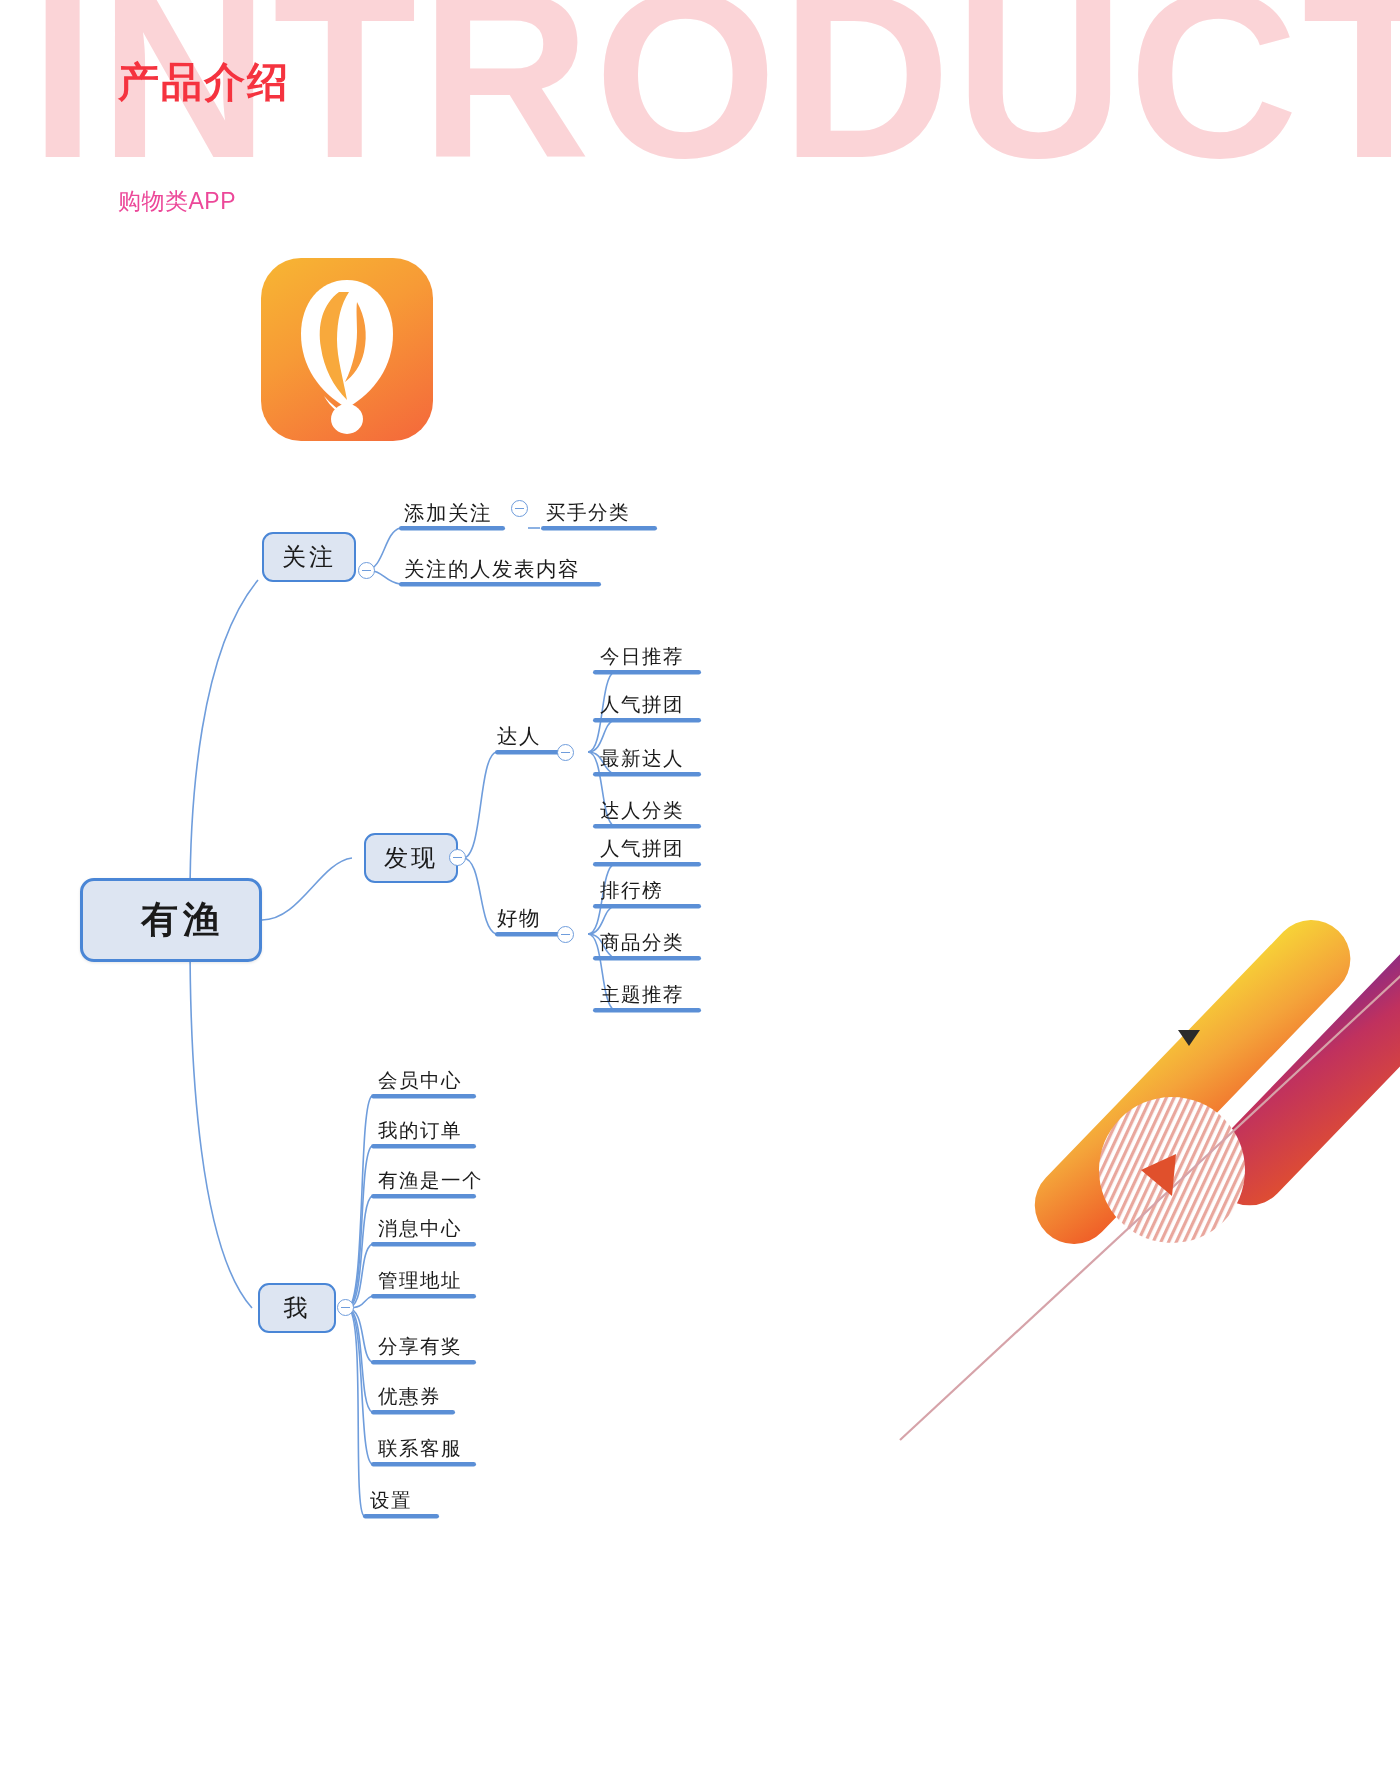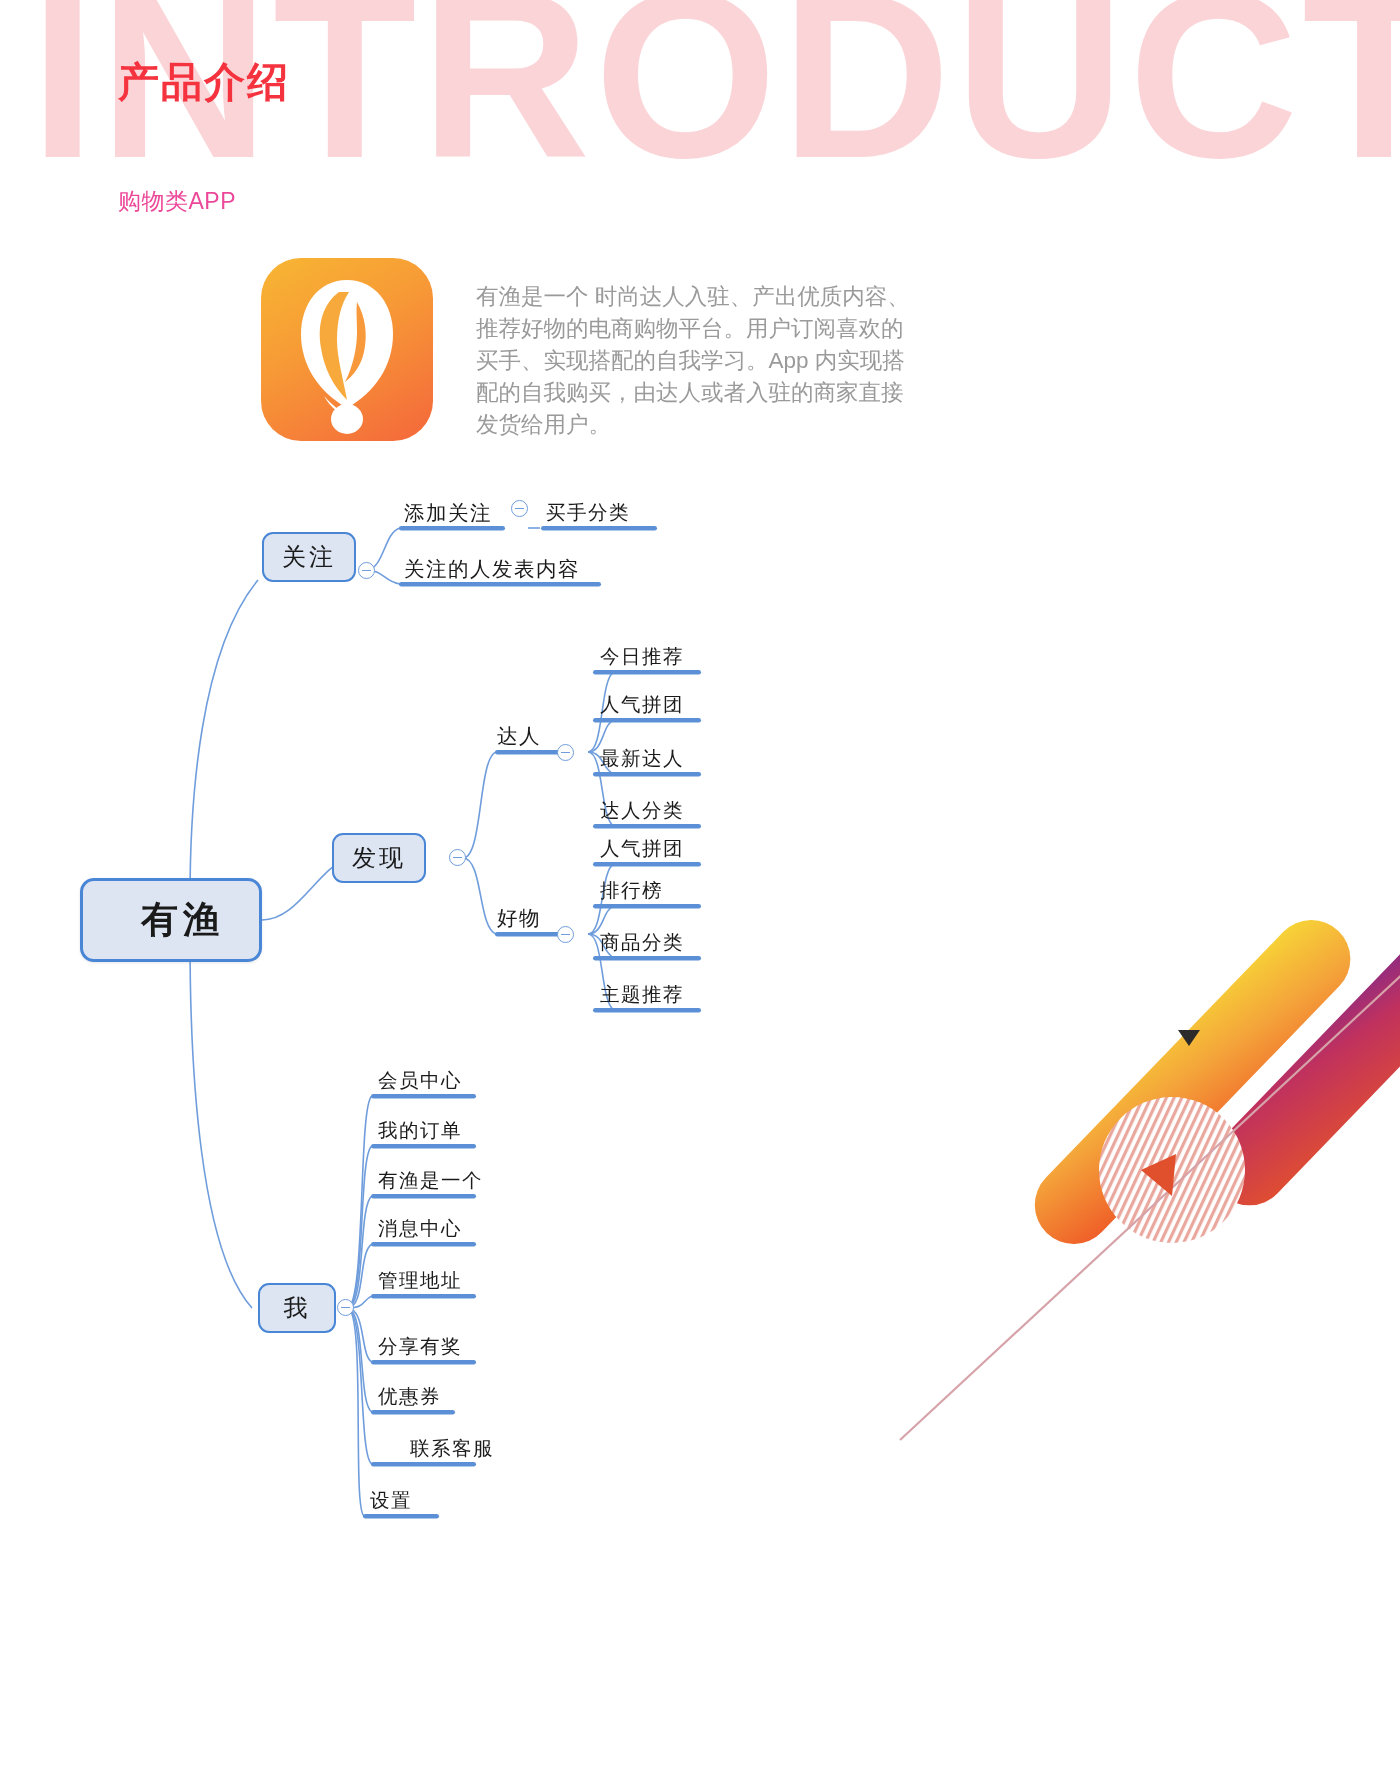--- a/index.html
+++ b/index.html
@@ -131,25 +131,20 @@
     <svg viewBox="0 0 172 183" xmlns="http://www.w3.org/2000/svg" aria-hidden="true">
       <path d="M86 22 C58 22 40 46 40 76 C40 108 58 134 86 150 C114 134 132 108 132 76 C132 46 114 22 86 22 Z" fill="#ffffff"></path>
       <path d="M86 30 C66 30 52 50 52 76 C52 102 66 124 86 138 C106 124 120 102 120 76 C120 50 106 30 86 30 Z" fill="none" stroke="#f79a36" stroke-width="0"></path>
       <path d="M78 34 C62 46 56 66 60 90 C63 110 72 128 86 142 C82 120 76 100 76 82 C76 62 80 46 88 34 Z" fill="#f8a93c"></path>
       <path d="M96 44 C104 58 107 76 103 94 C100 108 92 118 84 124 C92 108 96 90 96 74 C96 62 95 52 96 44 Z" fill="#f89a3c"></path>
       <ellipse cx="86" cy="161" rx="16" ry="15" fill="#ffffff"></ellipse>
       <path d="M63 138 C70 150 78 156 86 158 C78 152 70 146 63 138 Z" fill="#ffffff"></path>
     </svg>
   </div>
 
-  <div class="app-desc">有渔是一个 时尚达人入驻、产出优质内容、
-推荐好物的电商购物平台。用户订阅喜欢的
-买手、实现搭配的自我学习。App 内实现搭
-配的自我购买，由达人或者入驻的商家直接
-发货给用户。</div>
 
   <div id="mindmap">
     <svg id="mmsvg" viewBox="0 0 1000 1070" xmlns="http://www.w3.org/2000/svg" aria-hidden="true">
       <g fill="none" stroke="#6f9ddc" stroke-width="1.6">
 
         <path d="M190 428 C190 330 200 180 258 110"></path>
 
         <path d="M262 450 C300 450 320 392 352 388"></path>
 
         <path d="M190 470 C190 600 200 780 252 838"></path>
@@ -222,21 +217,21 @@
 
     <div class="mm-node root" style="left:80px; top:408px; width:182px; height:84px;">
       <span>有渔</span>
     </div>
 
     <div class="mm-node lvl1" style="left:262px; top:62px; width:94px; height:50px;">
       <span>关注</span>
     </div>
     <div class="mm-toggle" style="left:358px; top:92px;"></div>
 
-    <div class="mm-node lvl1" style="left:332px; top:363px; width:94px; height:50px;">
+    <div class="mm-node lvl1" style="left:364px; top:363px; width:94px; height:50px;">
       <span>发现</span>
     </div>
     <div class="mm-toggle" style="left:449px; top:379px;"></div>
 
     <div class="mm-node lvl1" style="left:258px; top:813px; width:78px; height:50px;">
       <span>我</span>
     </div>
     <div class="mm-toggle" style="left:337px; top:829px;"></div>
 
     <div class="mm-text lvl2" style="left:404px; top:33px;">添加关注</div>
@@ -260,21 +255,21 @@
     <div class="mm-text lvl3" style="left:600px; top:463px;">商品分类</div>
     <div class="mm-text lvl3" style="left:600px; top:515px;">主题推荐</div>
 
     <div class="mm-text lvl3" style="left:378px; top:601px;">会员中心</div>
     <div class="mm-text lvl3" style="left:378px; top:651px;">我的订单</div>
     <div class="mm-text lvl3" style="left:378px; top:701px;">有渔是一个</div>
     <div class="mm-text lvl3" style="left:378px; top:749px;">消息中心</div>
     <div class="mm-text lvl3" style="left:378px; top:801px;">管理地址</div>
     <div class="mm-text lvl3" style="left:378px; top:867px;">分享有奖</div>
     <div class="mm-text lvl3" style="left:378px; top:917px;">优惠券</div>
-    <div class="mm-text lvl3" style="left:378px; top:969px;margin-left:32px;">联系客服</div>
+    <div class="mm-text lvl3" style="left:378px; top:969px;">联系客服</div>
     <div class="mm-text lvl3" style="left:370px; top:1021px;">设置</div>
   </div>
 
   <div class="deco">
     <svg width="560" height="640" viewBox="0 0 560 640" xmlns="http://www.w3.org/2000/svg" aria-hidden="true">
       <defs>
         <linearGradient id="gYel" x1="1" y1="0" x2="0" y2="1">
           <stop offset="0%" stop-color="#f7d737"></stop>
           <stop offset="45%" stop-color="#f4a43a"></stop>
           <stop offset="100%" stop-color="#ef5a27"></stop>

